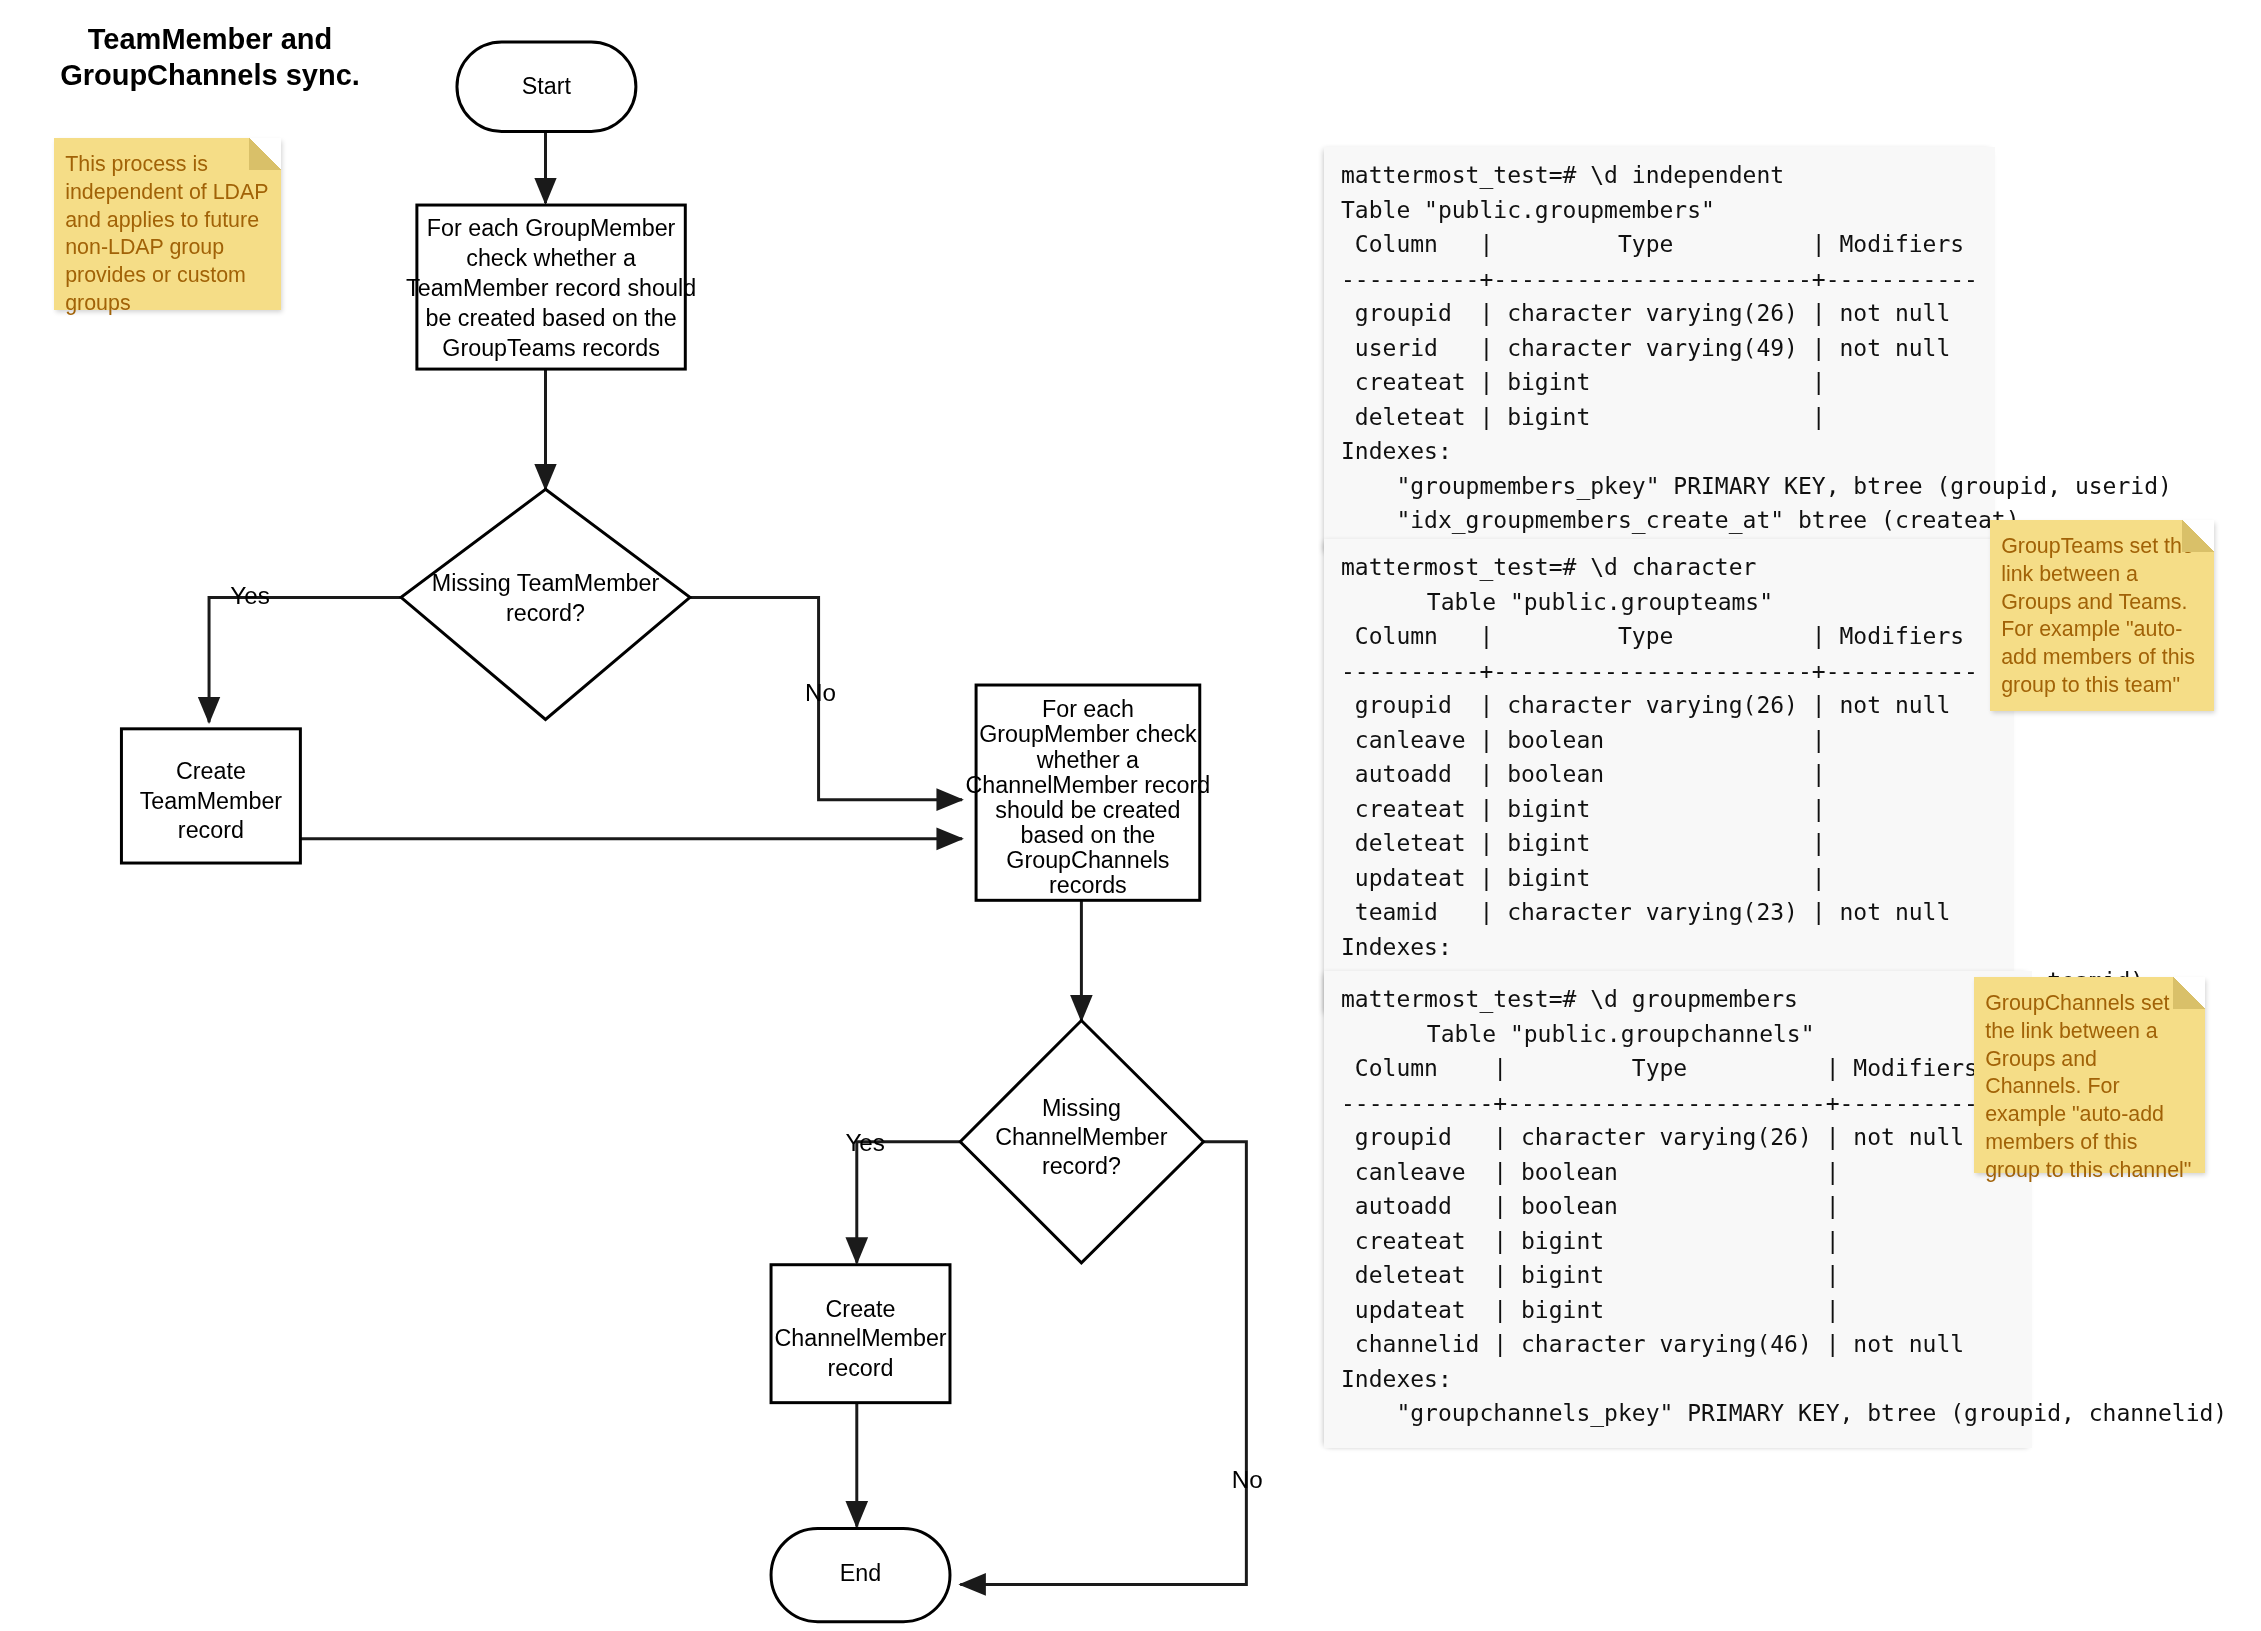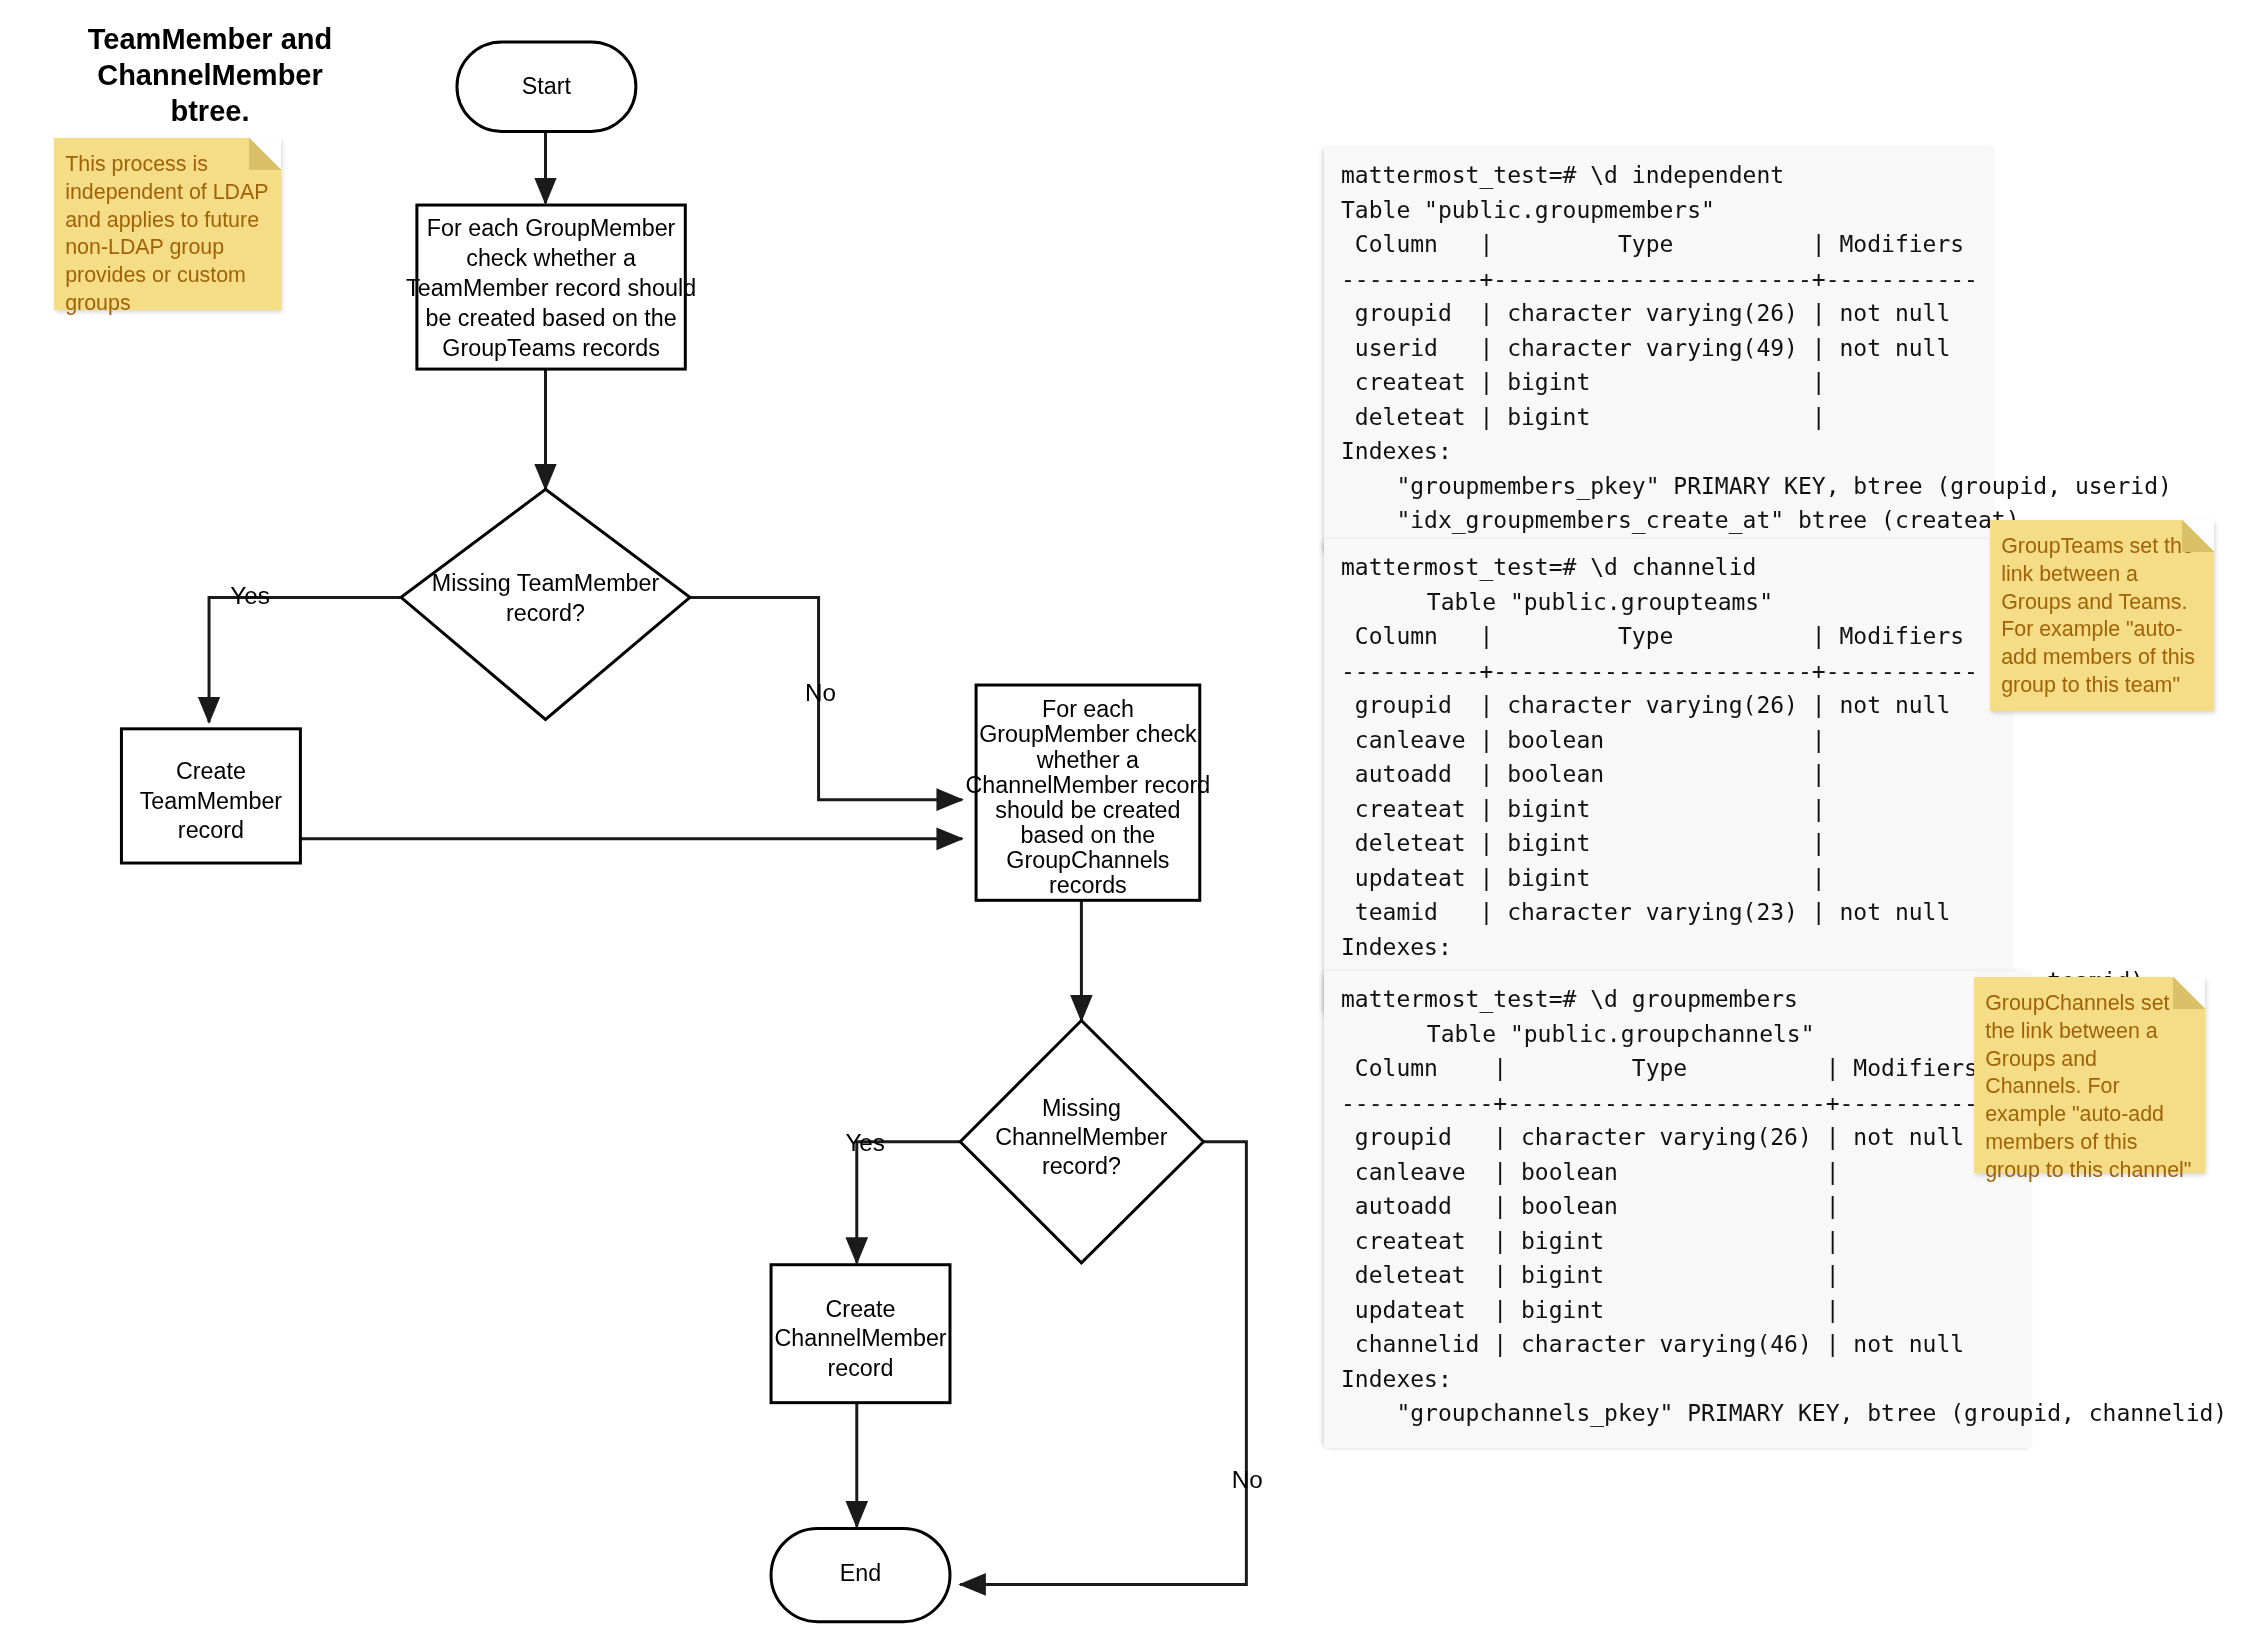--- a/index.html
+++ b/index.html
@@ -58,21 +58,21 @@
     box-shadow: -2.8px 0 5.6px -1.9px rgba(0,0,0,0.22), 0 2.8px 5.6px -2.8px rgba(0,0,0,0.14);
   }
 </style>
 </head>
 <body>
 
 <div id="canvas" data-name="diagram-canvas">
 
   <div class="diagram-title" data-name="diagram-title">
     <div data-name="diagram-title-line-1">TeamMember and</div>
-    <div data-name="diagram-title-line-2">ChannelMember btree.</div>
+    <div data-name="diagram-title-line-2">GroupChannels sync.</div>
   </div>
 
   <div class="sticky" style="left:54px; top:138px; width:227px; height:172px;" data-name="sticky-note-ldap">
     <span class="fold" data-name="sticky-fold-icon"></span>
     <span data-name="sticky-note-ldap-text">This process is independent of LDAP and applies to future non-LDAP group provides or custom groups</span>
   </div>
 
   <svg class="flow" viewBox="0 0 1420 1750" data-name="flowchart">
     <defs>
       <marker id="arrow" markerWidth="10" markerHeight="10" refX="8.6" refY="4" orient="auto" markerUnits="strokeWidth">
@@ -155,21 +155,21 @@
 <span data-name="terminal-row"> createat | bigint                |</span>
 <span data-name="terminal-row"> deleteat | bigint                |</span>
 <span data-name="terminal-indexes-label-groupmembers">Indexes:</span>
 <span data-name="terminal-index-row">    "groupmembers_pkey" PRIMARY KEY, btree (groupid, userid)</span>
 <span data-name="terminal-index-row">    "idx_groupmembers_create_at" btree (createat)</span></div>
 
   <style>
     [data-name^="terminal-caption-"] { display:inline-block; padding-left:6.2ch; }
   </style>
 
-  <div class="term" style="left:1324px; top:539px; width:690px;" data-name="terminal-block-groupteams"><span data-name="terminal-prompt-groupteams">mattermost_test=# \d channelid</span>
+  <div class="term" style="left:1324px; top:539px; width:690px;" data-name="terminal-block-groupteams"><span data-name="terminal-prompt-groupteams">mattermost_test=# \d character</span>
 <span data-name="terminal-caption-groupteams">Table "public.groupteams"</span>
 <span data-name="terminal-header-groupteams"> Column   |         Type          | Modifiers </span>
 <span data-name="terminal-rule-groupteams">----------+-----------------------+-----------</span>
 <span data-name="terminal-row"> groupid  | character varying(26) | not null</span>
 <span data-name="terminal-row"> canleave | boolean               |</span>
 <span data-name="terminal-row"> autoadd  | boolean               |</span>
 <span data-name="terminal-row"> createat | bigint                |</span>
 <span data-name="terminal-row"> deleteat | bigint                |</span>
 <span data-name="terminal-row"> updateat | bigint                |</span>
 <span data-name="terminal-row"> teamid   | character varying(23) | not null</span>

